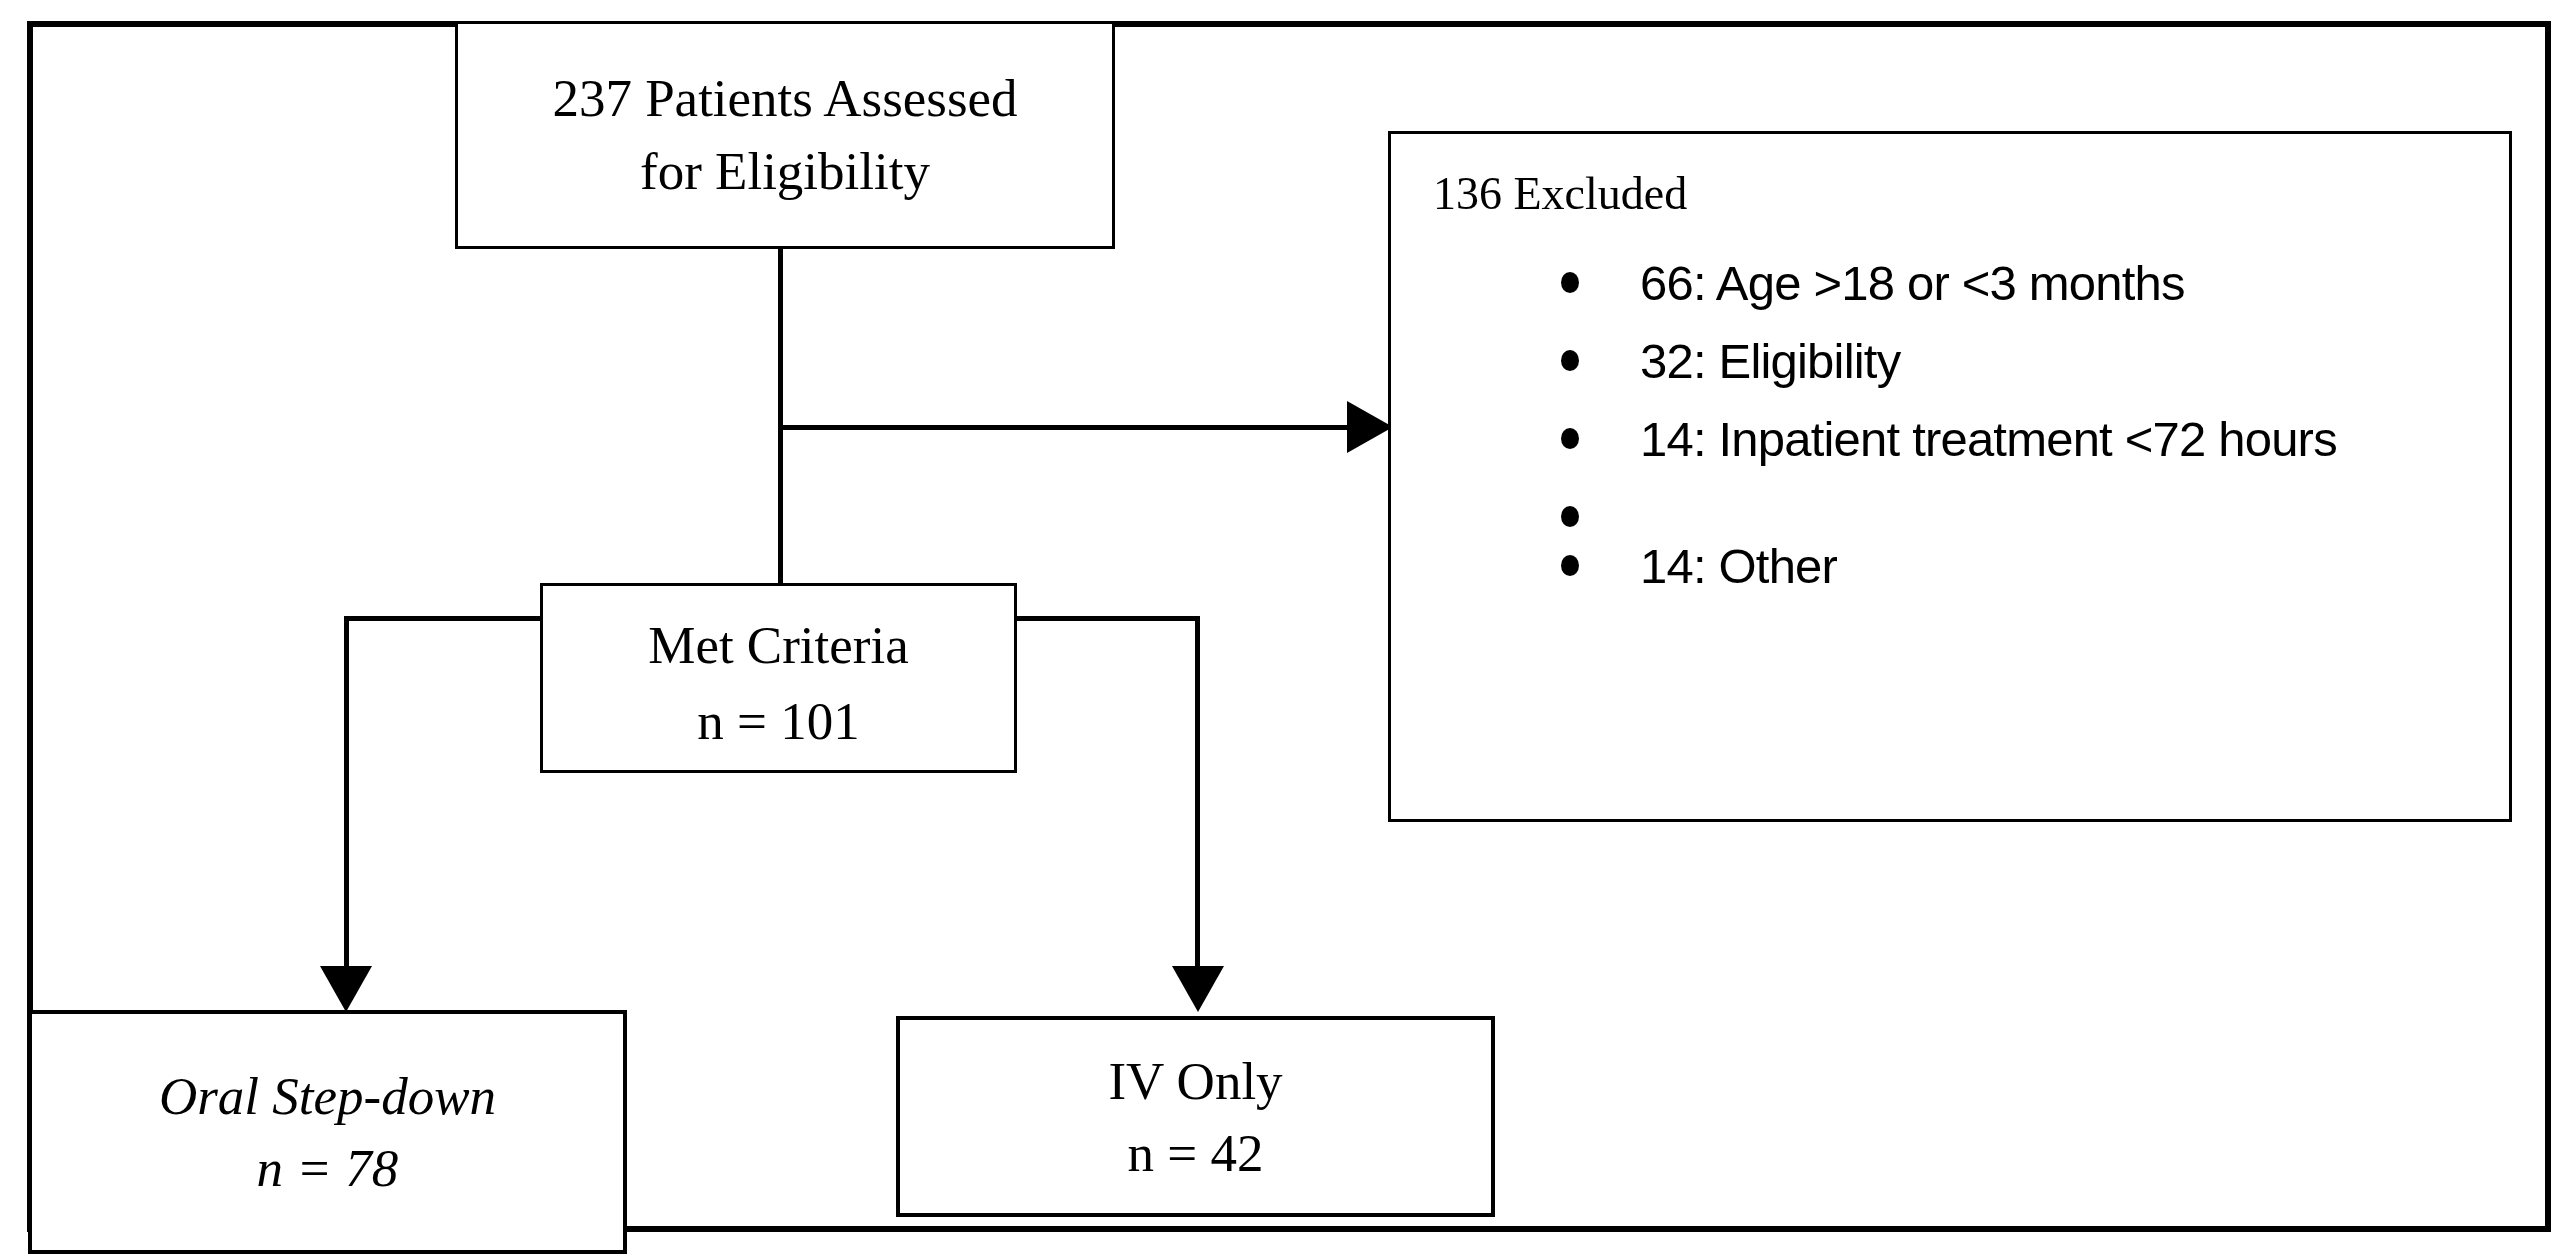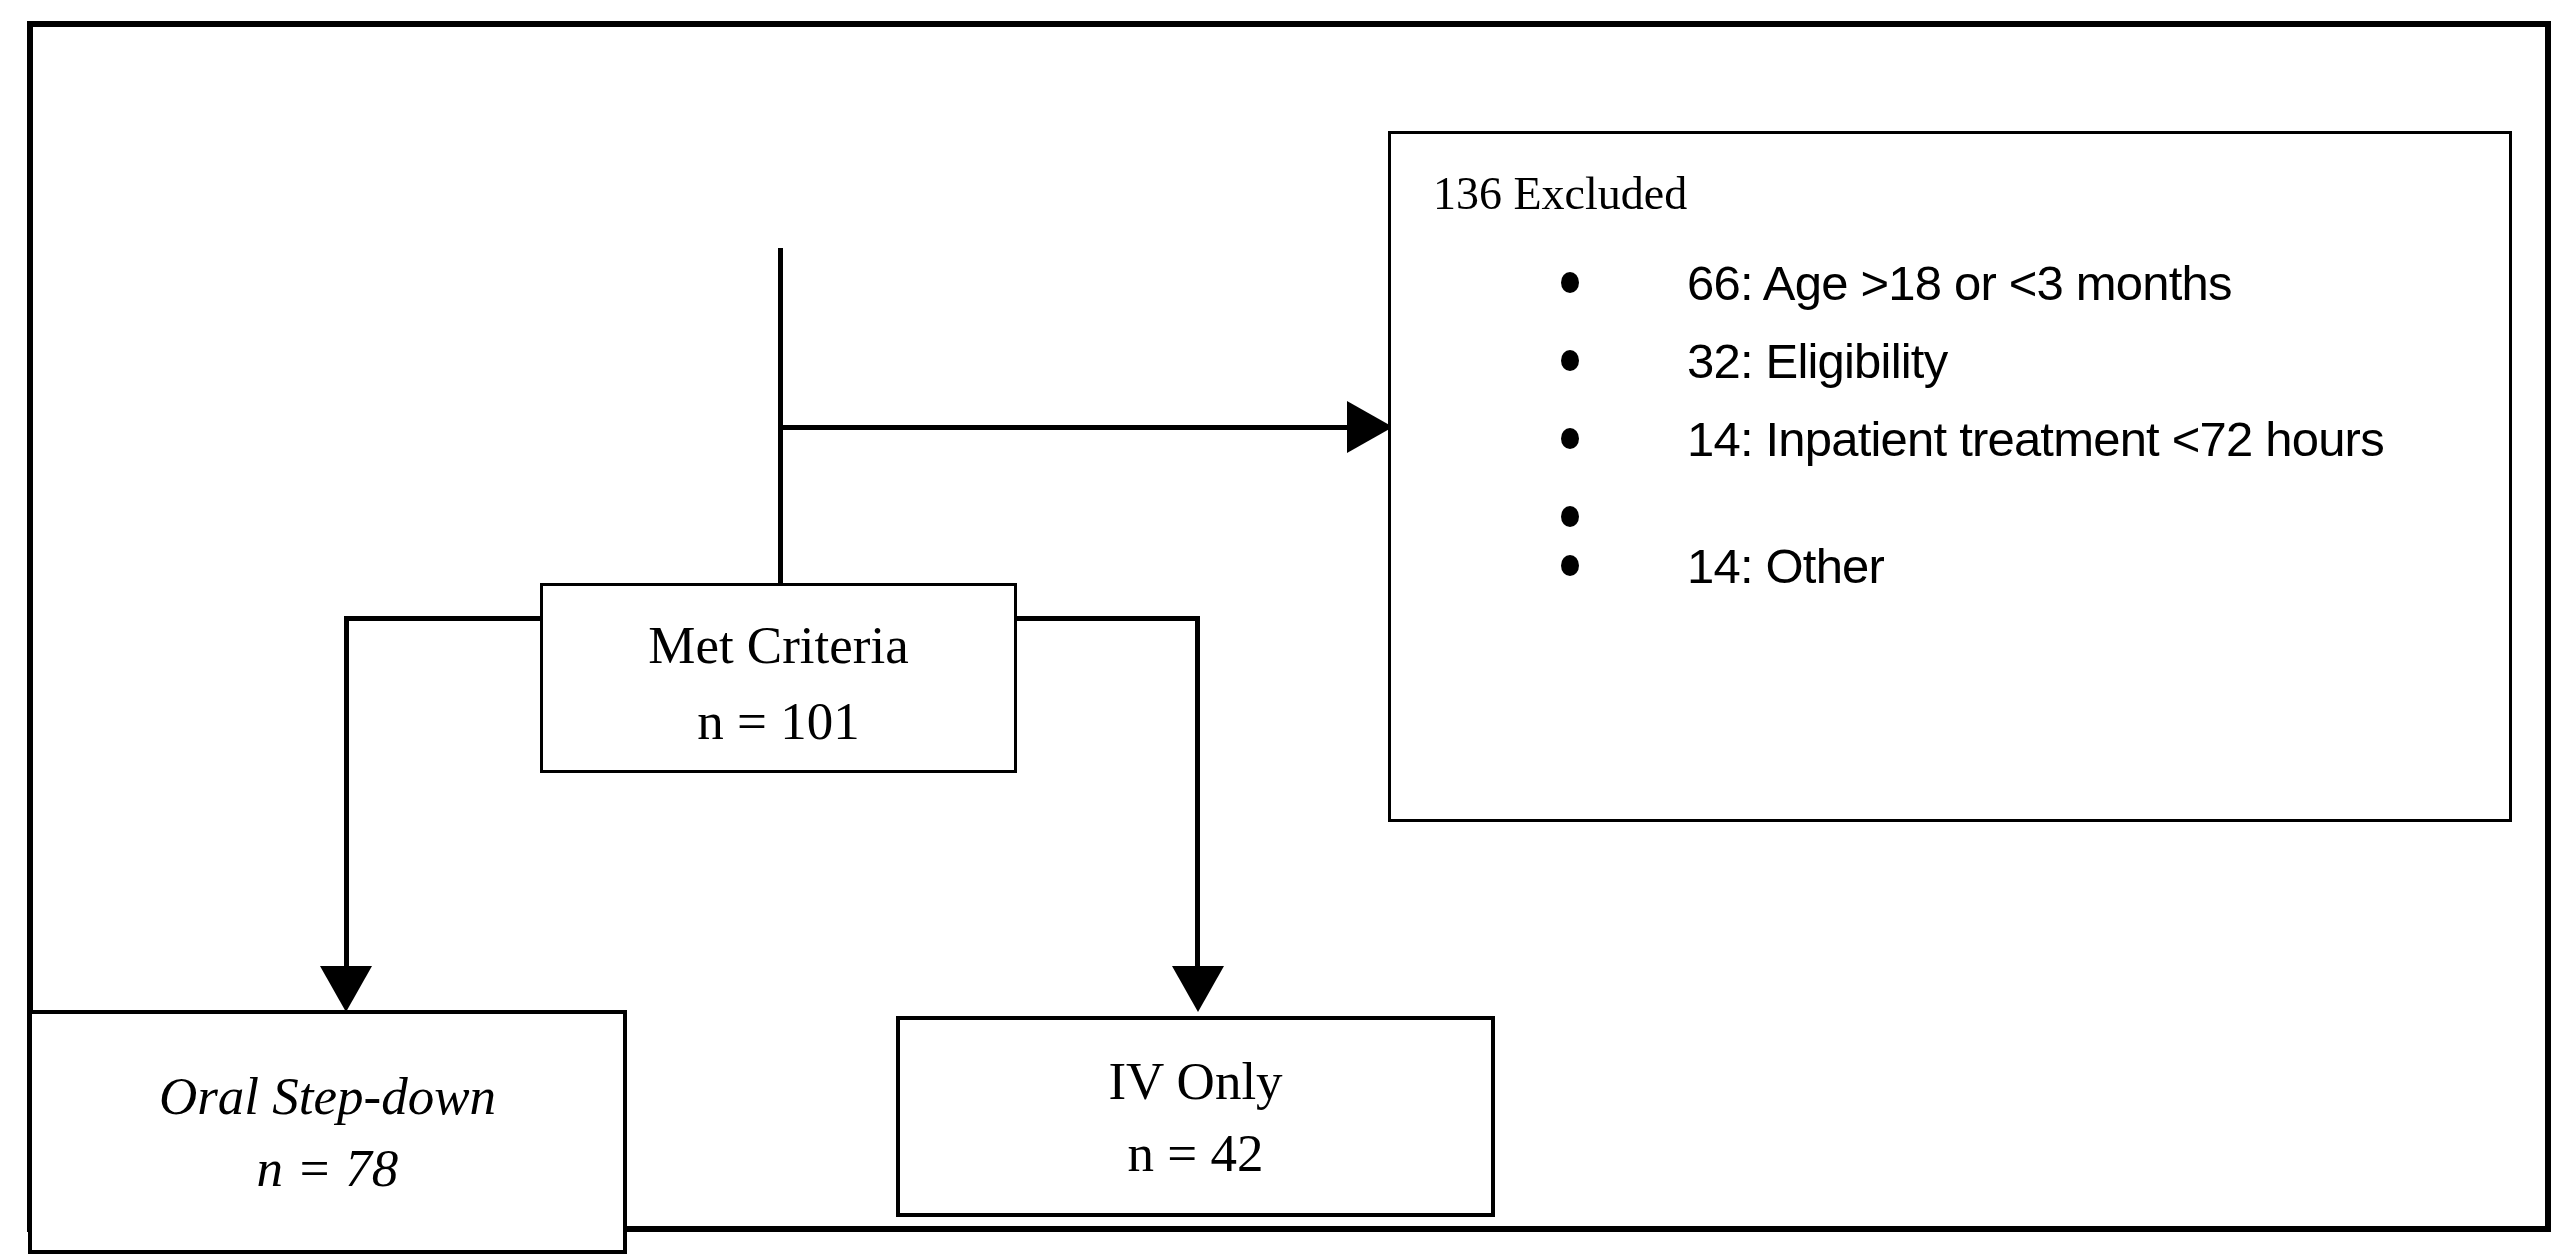--- a/index.html
+++ b/index.html
@@ -76,21 +76,21 @@
   }
   #excluded-list .bullet {
     flex: none;
     width: 18px; height: 21px;
     border-radius: 50%;
     background: #000;
     margin-left: 128px;
     margin-top: 28px;
   }
   #excluded-list .item-text {
-    margin-left: 108px;
+    margin-left: 61px;
     font-family: "Liberation Sans", "DejaVu Sans", sans-serif;
     letter-spacing: -0.8px;
     font-size: 49px;
     line-height: 78px;
     white-space: pre-line;
     width: 867px;
   }
 
   
   .cline { background: #000; z-index: 1; }
@@ -135,20 +135,24 @@
   <div id="ah-excluded" class="abs arrow"></div>
 
   <div id="h-left" class="abs cline"></div>
   <div id="v-left" class="abs cline"></div>
   <div id="ah-oral" class="abs arrow"></div>
 
   <div id="h-right" class="abs cline"></div>
   <div id="v-right" class="abs cline"></div>
   <div id="ah-iv" class="abs arrow"></div>
 
+  <div id="top-box" class="abs node">
+    <span class="line">237 Patients Assessed</span>
+    <span class="line">for Eligibility</span>
+  </div>
 
   <div id="excluded-box" class="abs">
     <div id="excluded-title">136 Excluded</div>
     <ul id="excluded-list">
         <li>
           <span class="bullet"></span>
           <span class="item-text">66: Age &gt;18 or &lt;3 months</span>
         </li>
         <li>
           <span class="bullet"></span>

